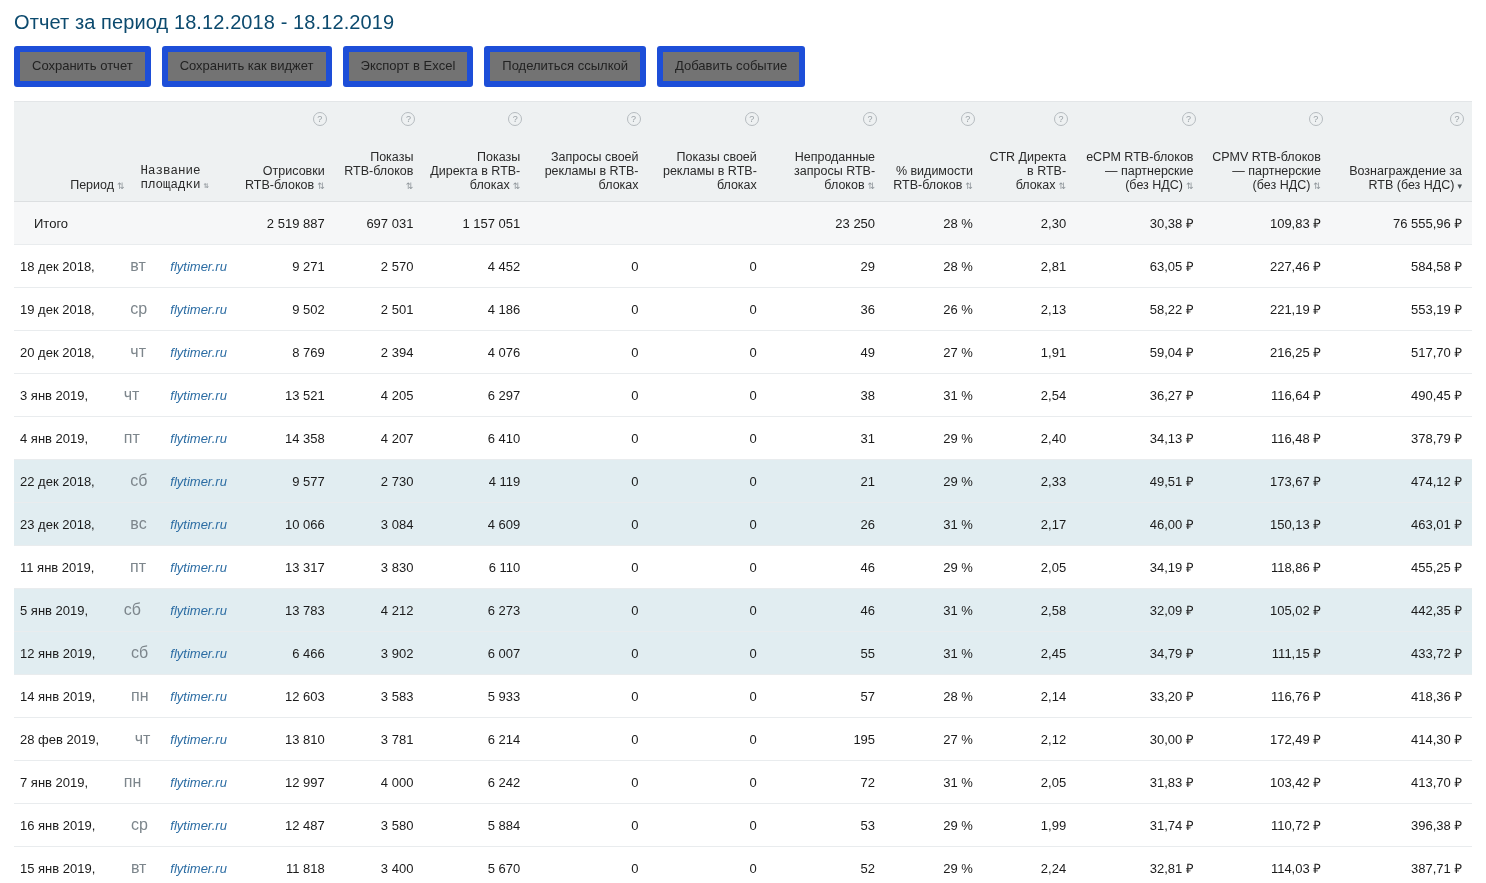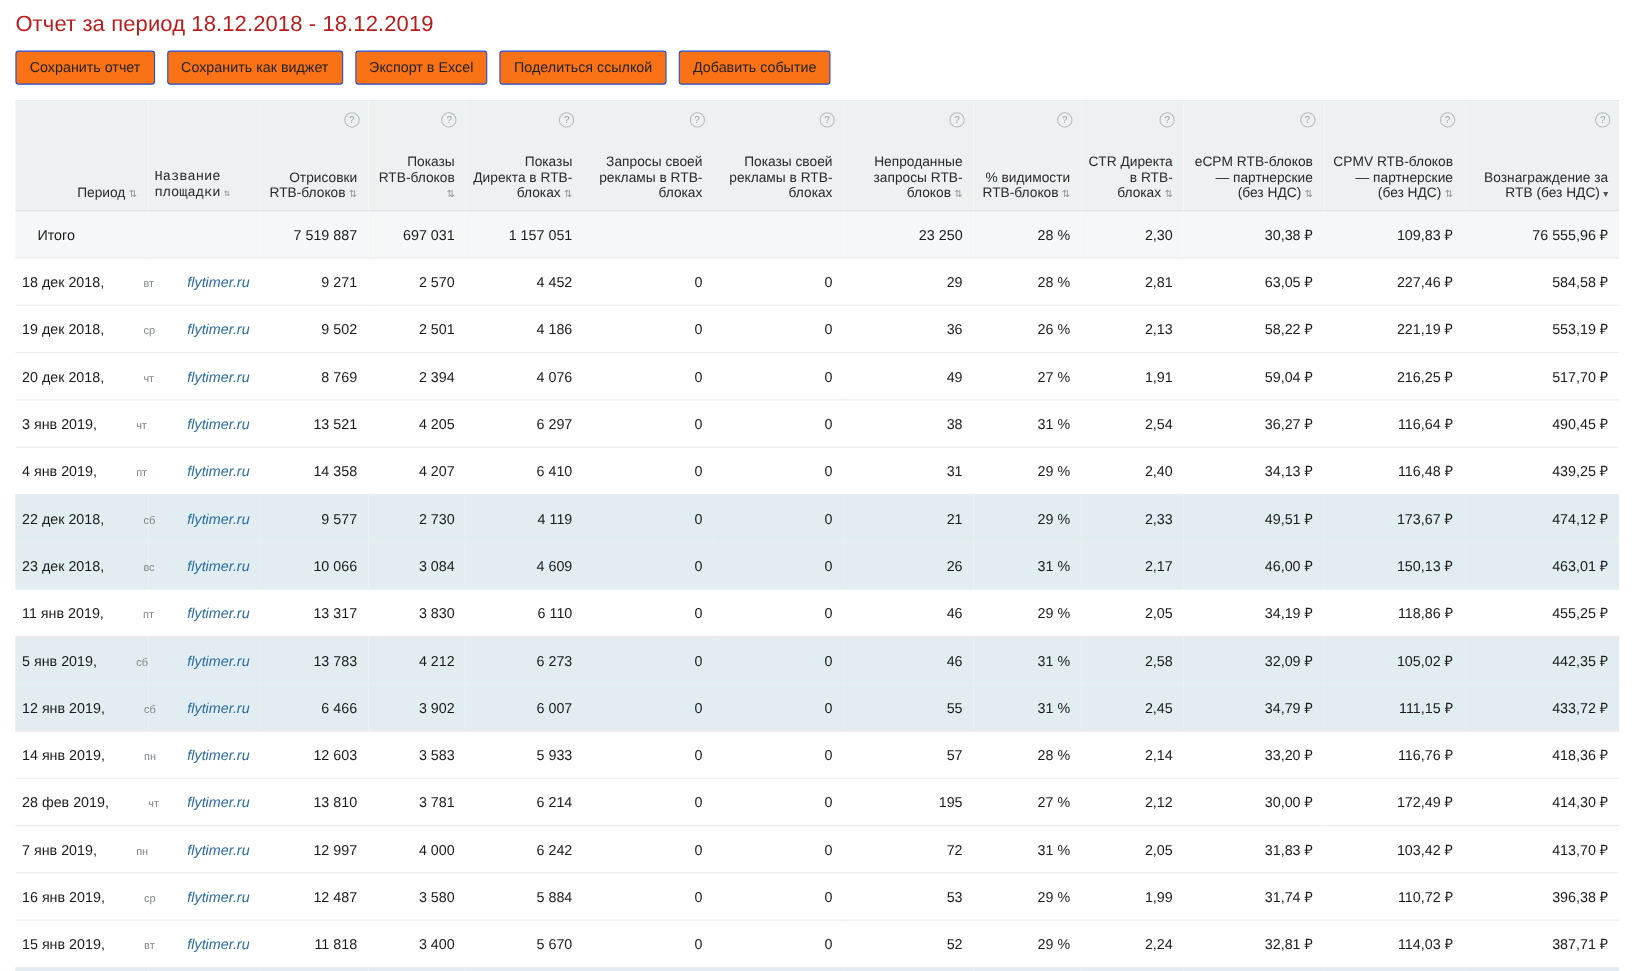--- a/index.html
+++ b/index.html
@@ -11,33 +11,33 @@
   }
   #page {
     width: 1486px;
     height: 883px;
     position: relative;
     overflow: hidden;
     background: #ffffff;
   }
   .page-title {
     font-size: 20px;
-    color: #b91c1c;
+    color: #0c4a6e;
     padding: 11px 0 0 14px;
     font-weight: normal;
     letter-spacing: 0.1px;
   }
   .toolbar {
     display: flex;
     gap: 11px;
     padding: 12px 0 0 14px;
   }
   .tb-btn {
-    background: #f97316;
-    border: 1px solid #1d4ed8;
+    background: #737373;
+    border: 6px solid #1d4ed8;
     border-radius: 3px;
     font-size: 13px;
     color: #222222;
     padding: 7px 12px 8px 12px;
     line-height: 14px;
     cursor: pointer;
     font-family: "Liberation Sans", sans-serif;
     white-space: nowrap;
   }
 
@@ -108,21 +108,21 @@
   tr.total td {
     background: #f6f7f8;
     font-size: 13px;
     padding-top: 13px;
     padding-bottom: 14px;
     border-bottom: 1px solid #dfe3e5;
   }
   tr.total td.left { text-align: left; padding-left: 20px; }
   tr.highlight td { background: #e1edf1; }
   td.date-cell { text-align: right; color: #1b1b1b; }
-  td.date-cell .dow { color: #7d868c; font-size: 10px; padding-left: 32px; }
+  td.date-cell .dow { color: #7d868c; font-size: 16px; padding-left: 32px; }
   td.site-cell { text-align: left; padding-left: 12px; }
   td.site-cell a { color: #2b6ca3; text-decoration: none; font-size: 13px; font-style: italic; }
 </style>
 </head>
 <body>
 
 <div id="page">
 
   <div class="page-title">Отчет за период 18.12.2018 - 18.12.2019</div>
 
@@ -187,21 +187,21 @@
             <th style="width: 108px;">
               <span class="q-icon float-r">?</span>
               <span class="hd-inner"><span>Вознаграждение за RTB (без НДС)</span><span class="sort-arrows desc">▾</span></span>
             </th>
           </tr>
       </thead>
       <tbody>
           <tr class="total">
             <td class="left">Итого</td>
             <td></td>
-            <td>7 519 887</td>
+            <td>2 519 887</td>
             <td>697 031</td>
             <td>1 157 051</td>
             <td></td>
             <td></td>
             <td>23 250</td>
             <td>28 %</td>
             <td>2,30</td>
             <td>30,38 ₽</td>
             <td>109,83 ₽</td>
             <td>76 555,96 ₽</td>
@@ -272,21 +272,21 @@
             <td>14 358</td>
             <td>4 207</td>
             <td>6 410</td>
             <td>0</td>
             <td>0</td>
             <td>31</td>
             <td>29 %</td>
             <td>2,40</td>
             <td>34,13 ₽</td>
             <td>116,48 ₽</td>
-            <td>439,25 ₽</td>
+            <td>378,79 ₽</td>
           </tr>
           <tr class="highlight">
             <td class="date-cell"><span>22 дек 2018,</span> <span class="dow">сб</span></td>
             <td class="site-cell"><a href="#">flytimer.ru</a></td>
             <td>9 577</td>
             <td>2 730</td>
             <td>4 119</td>
             <td>0</td>
             <td>0</td>
             <td>21</td>

